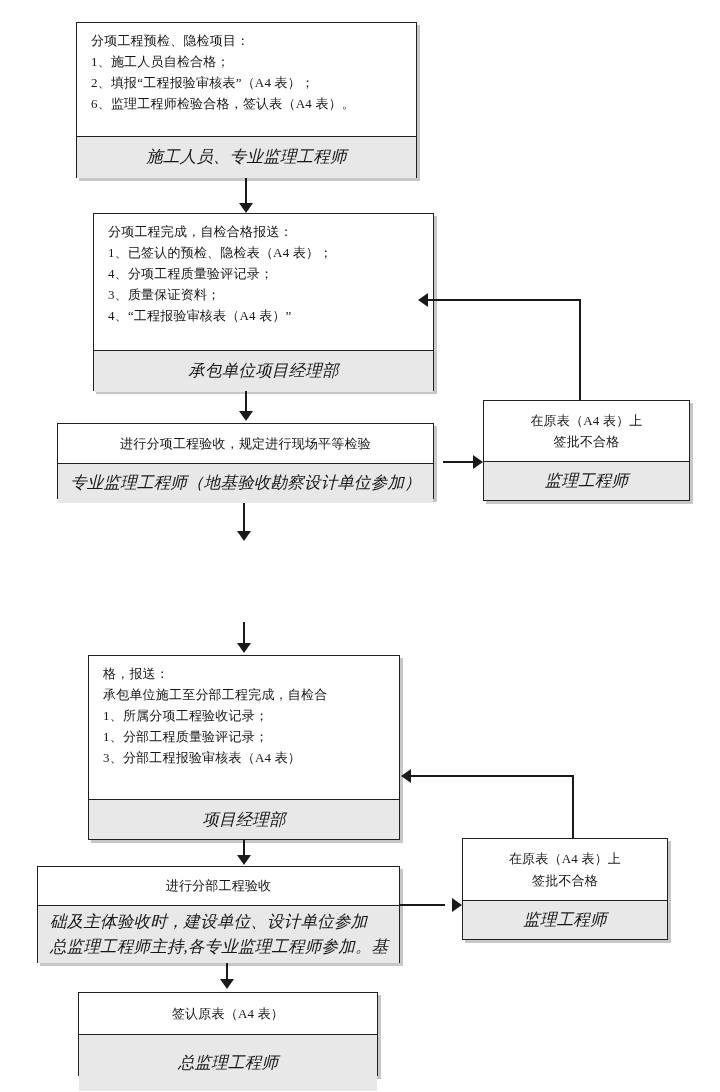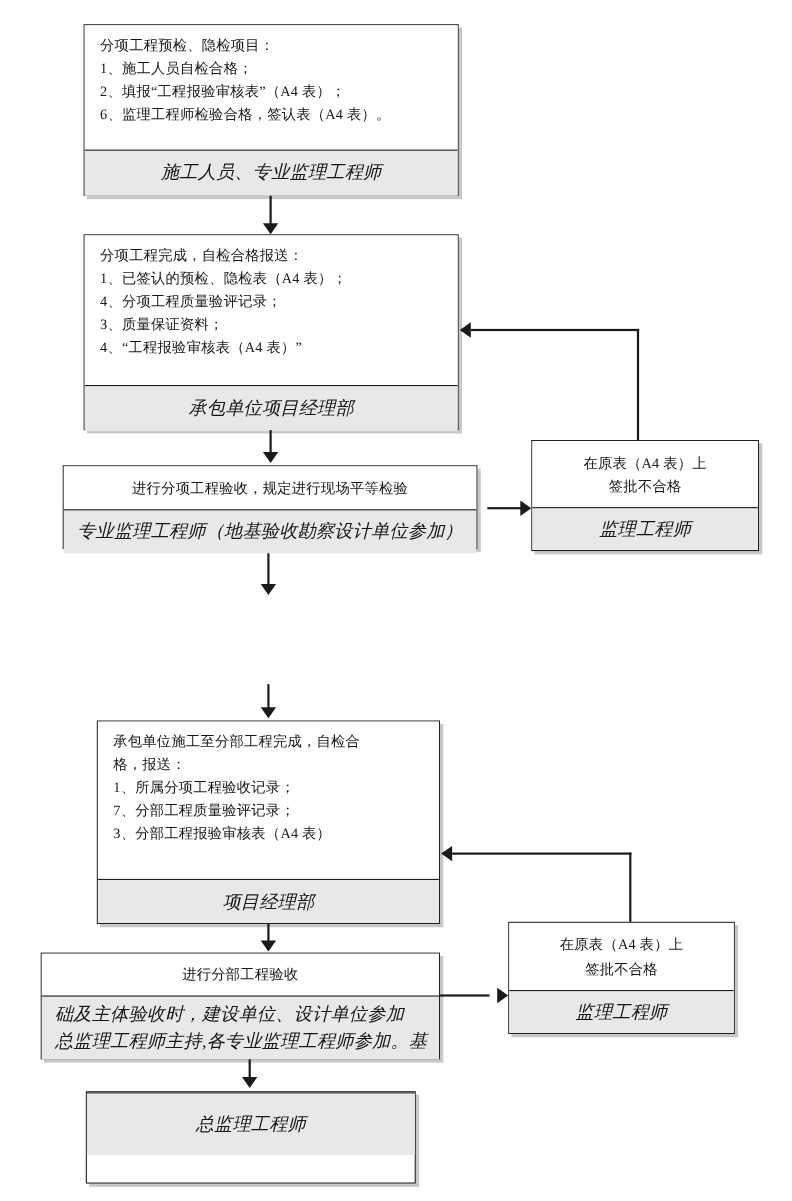--- a/index.html
+++ b/index.html
@@ -89,21 +89,21 @@
       <div class="line">6、监理工程师检验合格，签认表（A4 表）。</div>
     </div>
     <div class="foot" style="height:41.5px;">
       <div class="line">施工人员、专业监理工程师</div>
     </div>
   </div>
 
   <div class="vline" style="left:245px;top:178px;height:28px;"></div>
   <div class="arrow-down" style="left:239px;top:203px;"></div>
 
-  <div class="node" style="left:76px;top:213px;width:341px;height:178px;">
+  <div class="node" style="left:93px;top:213px;width:341px;height:178px;">
     <div class="body" style="height:136px;">
       <div class="line">分项工程完成，自检合格报送：</div>
       <div class="line">1、已签认的预检、隐检表（A4 表）；</div>
       <div class="line">4、分项工程质量验评记录；</div>
       <div class="line">3、质量保证资料；</div>
       <div class="line">4、“工程报验审核表（A4 表）”</div>
     </div>
     <div class="foot" style="height:41.5px;">
       <div class="line">承包单位项目经理部</div>
     </div>
@@ -140,24 +140,24 @@
 
   <div class="vline" style="left:243px;top:503px;height:30px;"></div>
   <div class="arrow-down" style="left:237px;top:531px;"></div>
 
 
   <div class="vline" style="left:243px;top:622px;height:23px;"></div>
   <div class="arrow-down" style="left:237px;top:643px;"></div>
 
   <div class="node" style="left:88px;top:655px;width:312px;height:185px;">
     <div class="body" style="height:143px;">
+      <div class="line">格，报送：</div>
       <div class="line">承包单位施工至分部工程完成，自检合</div>
-      <div class="line">格，报送：</div>
       <div class="line">1、所属分项工程验收记录；</div>
-      <div class="line">7、分部工程质量验评记录；</div>
+      <div class="line">1、分部工程质量验评记录；</div>
       <div class="line">3、分部工程报验审核表（A4 表）</div>
     </div>
     <div class="foot" style="height:40px;">
       <div class="line">项目经理部</div>
     </div>
   </div>
 
   <div class="vline" style="left:572px;top:775px;height:64px;"></div>
   <div class="hline" style="left:411px;top:775px;width:163px;"></div>
   <div class="arrow-left" style="left:401px;top:769px;"></div>
@@ -185,18 +185,21 @@
     </div>
     <div class="foot" style="height:39px;">
       <div class="line">监理工程师</div>
     </div>
   </div>
 
   <div class="vline" style="left:226px;top:963px;height:18px;"></div>
   <div class="arrow-down" style="left:220px;top:979px;"></div>
 
   <div class="node" style="left:78px;top:992px;width:300px;height:84px;">
+    <div class="body center" style="height:41px;">
+      <div class="line">签认原表（A4 表）</div>
+    </div>
     <div class="foot" style="height:57px;">
       <div class="line">总监理工程师</div>
     </div>
   </div>
 
 </div>
 
 </body></html>

